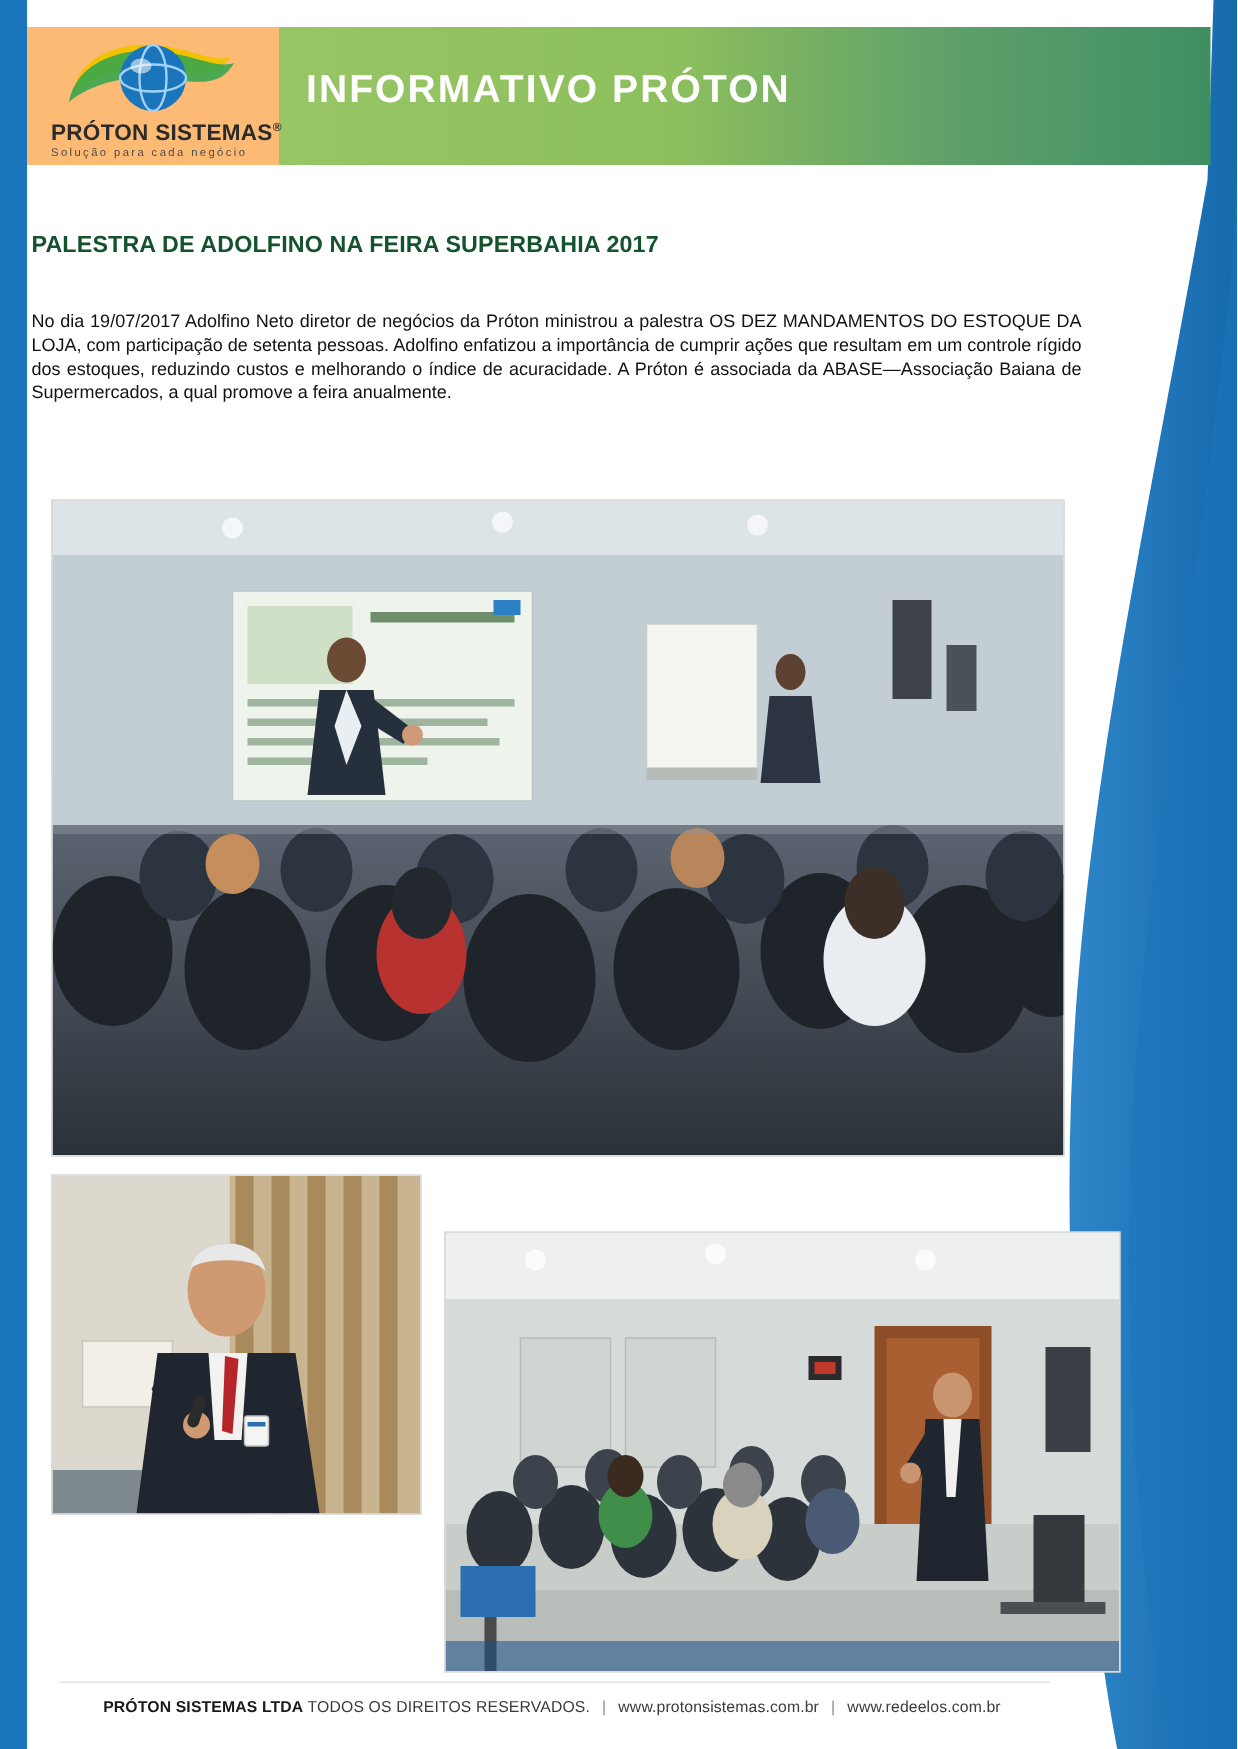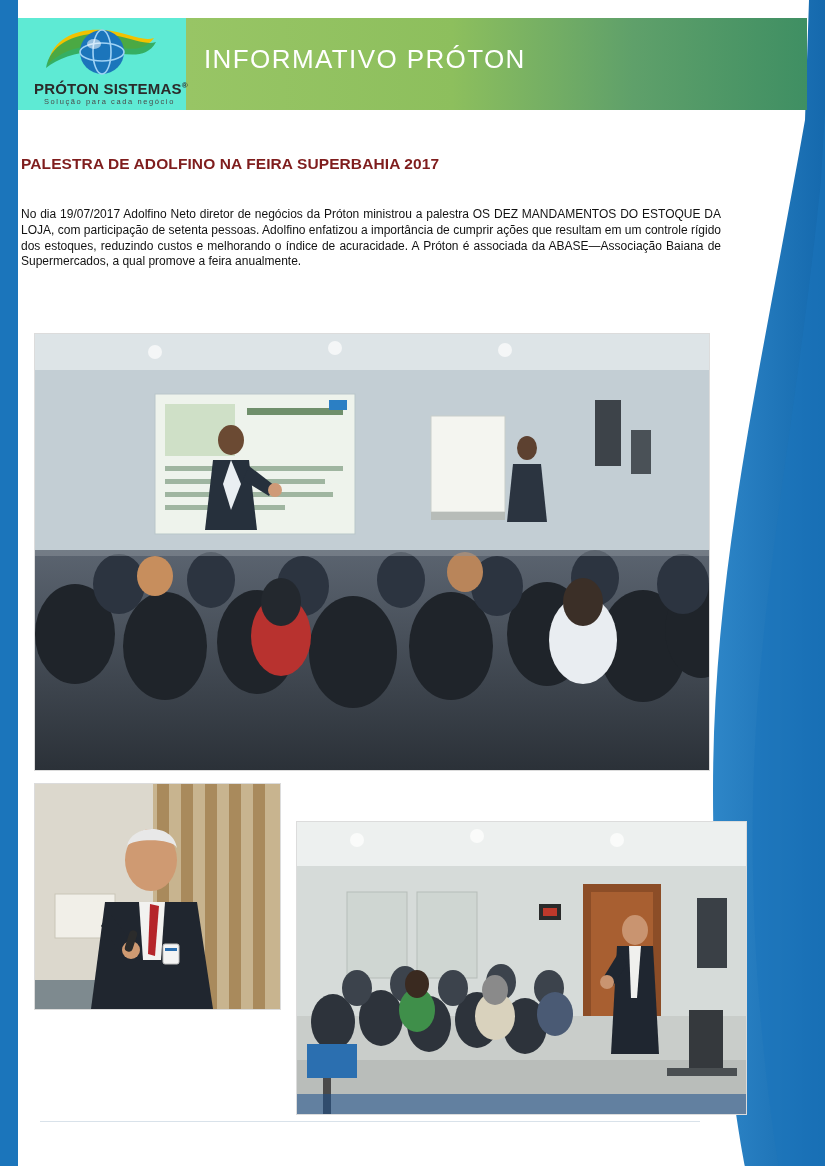--- a/index.html
+++ b/index.html
@@ -59,30 +59,30 @@
     width: 789px;
     height: 92px;
     background: linear-gradient(to right, #9fc96a 0%, #8dbf5d 55%, #5fa06a 78%, #3f8f63 100%);
   }
   .header-logo-box {
     position: absolute;
     left: 0;
     top: 0;
     width: 168px;
     height: 92px;
-    background: #5eead4;
+    background: #fdba74;
   }
   .header-title {
     position: absolute;
     left: 186px;
     top: 26px;
     font-size: 26px;
     letter-spacing: 1.4px;
     color: #ffffff;
-    font-weight: 400;
+    font-weight: 700;
   }
   .header-meta {
     position: absolute;
     right: 14px;
     top: 18px;
     text-align: right;
     color: #ffffff;
     font-size: 17px;
     line-height: 1.55;
   }
@@ -102,36 +102,36 @@
     top: 56px;
     font-size: 15px;
     font-weight: bold;
     letter-spacing: 0.2px;
     color: #2b2b2b;
     white-space: nowrap;
   }
   .logo-brand .reg { font-size: 8px; vertical-align: super; }
   .logo-tag {
     position: absolute;
-    left: 14px;
+    left: 4px;
     top: 73px;
     font-size: 7.5px;
     letter-spacing: 1.6px;
     color: #4a4a4a;
     white-space: nowrap;
   }
 
   
   .article-title {
     position: absolute;
     left: 21px;
     top: 155px;
     font-size: 15.5px;
     font-weight: bold;
-    color: #7f1d1d;
+    color: #14532d;
     letter-spacing: 0.1px;
   }
   .article-body {
     position: absolute;
     left: 21px;
     top: 207px;
     width: 700px;
     font-size: 12px;
     line-height: 1.32;
     color: #121212;
@@ -362,14 +362,22 @@
       <rect x="0" y="238" width="449" height="54" fill="#b9bdba"></rect>
       <rect x="10" y="222" width="50" height="34" fill="#2b6fb0"></rect>
       <rect x="26" y="256" width="8" height="36" fill="#4a4a4a"></rect>
       <rect x="392" y="188" width="34" height="62" fill="#35393d"></rect>
       <rect x="370" y="246" width="70" height="8" fill="#4a4f52"></rect>
       <rect x="0" y="272" width="449" height="20" fill="#1b4f8a" opacity="0.55"></rect>
     </svg>
   </div>
 
   <div class="footer-rule"></div>
+  <div class="footer">
+    <b>PRÓTON SISTEMAS LTDA</b>
+    <span>TODOS OS DIREITOS RESERVADOS.</span>
+    <span class="sep">|</span>
+    <span class="lnk">www.protonsistemas.com.br</span>
+    <span class="sep">|</span>
+    <span class="lnk">www.redeelos.com.br</span>
+  </div>
 
 </div>
 
 </body></html>

